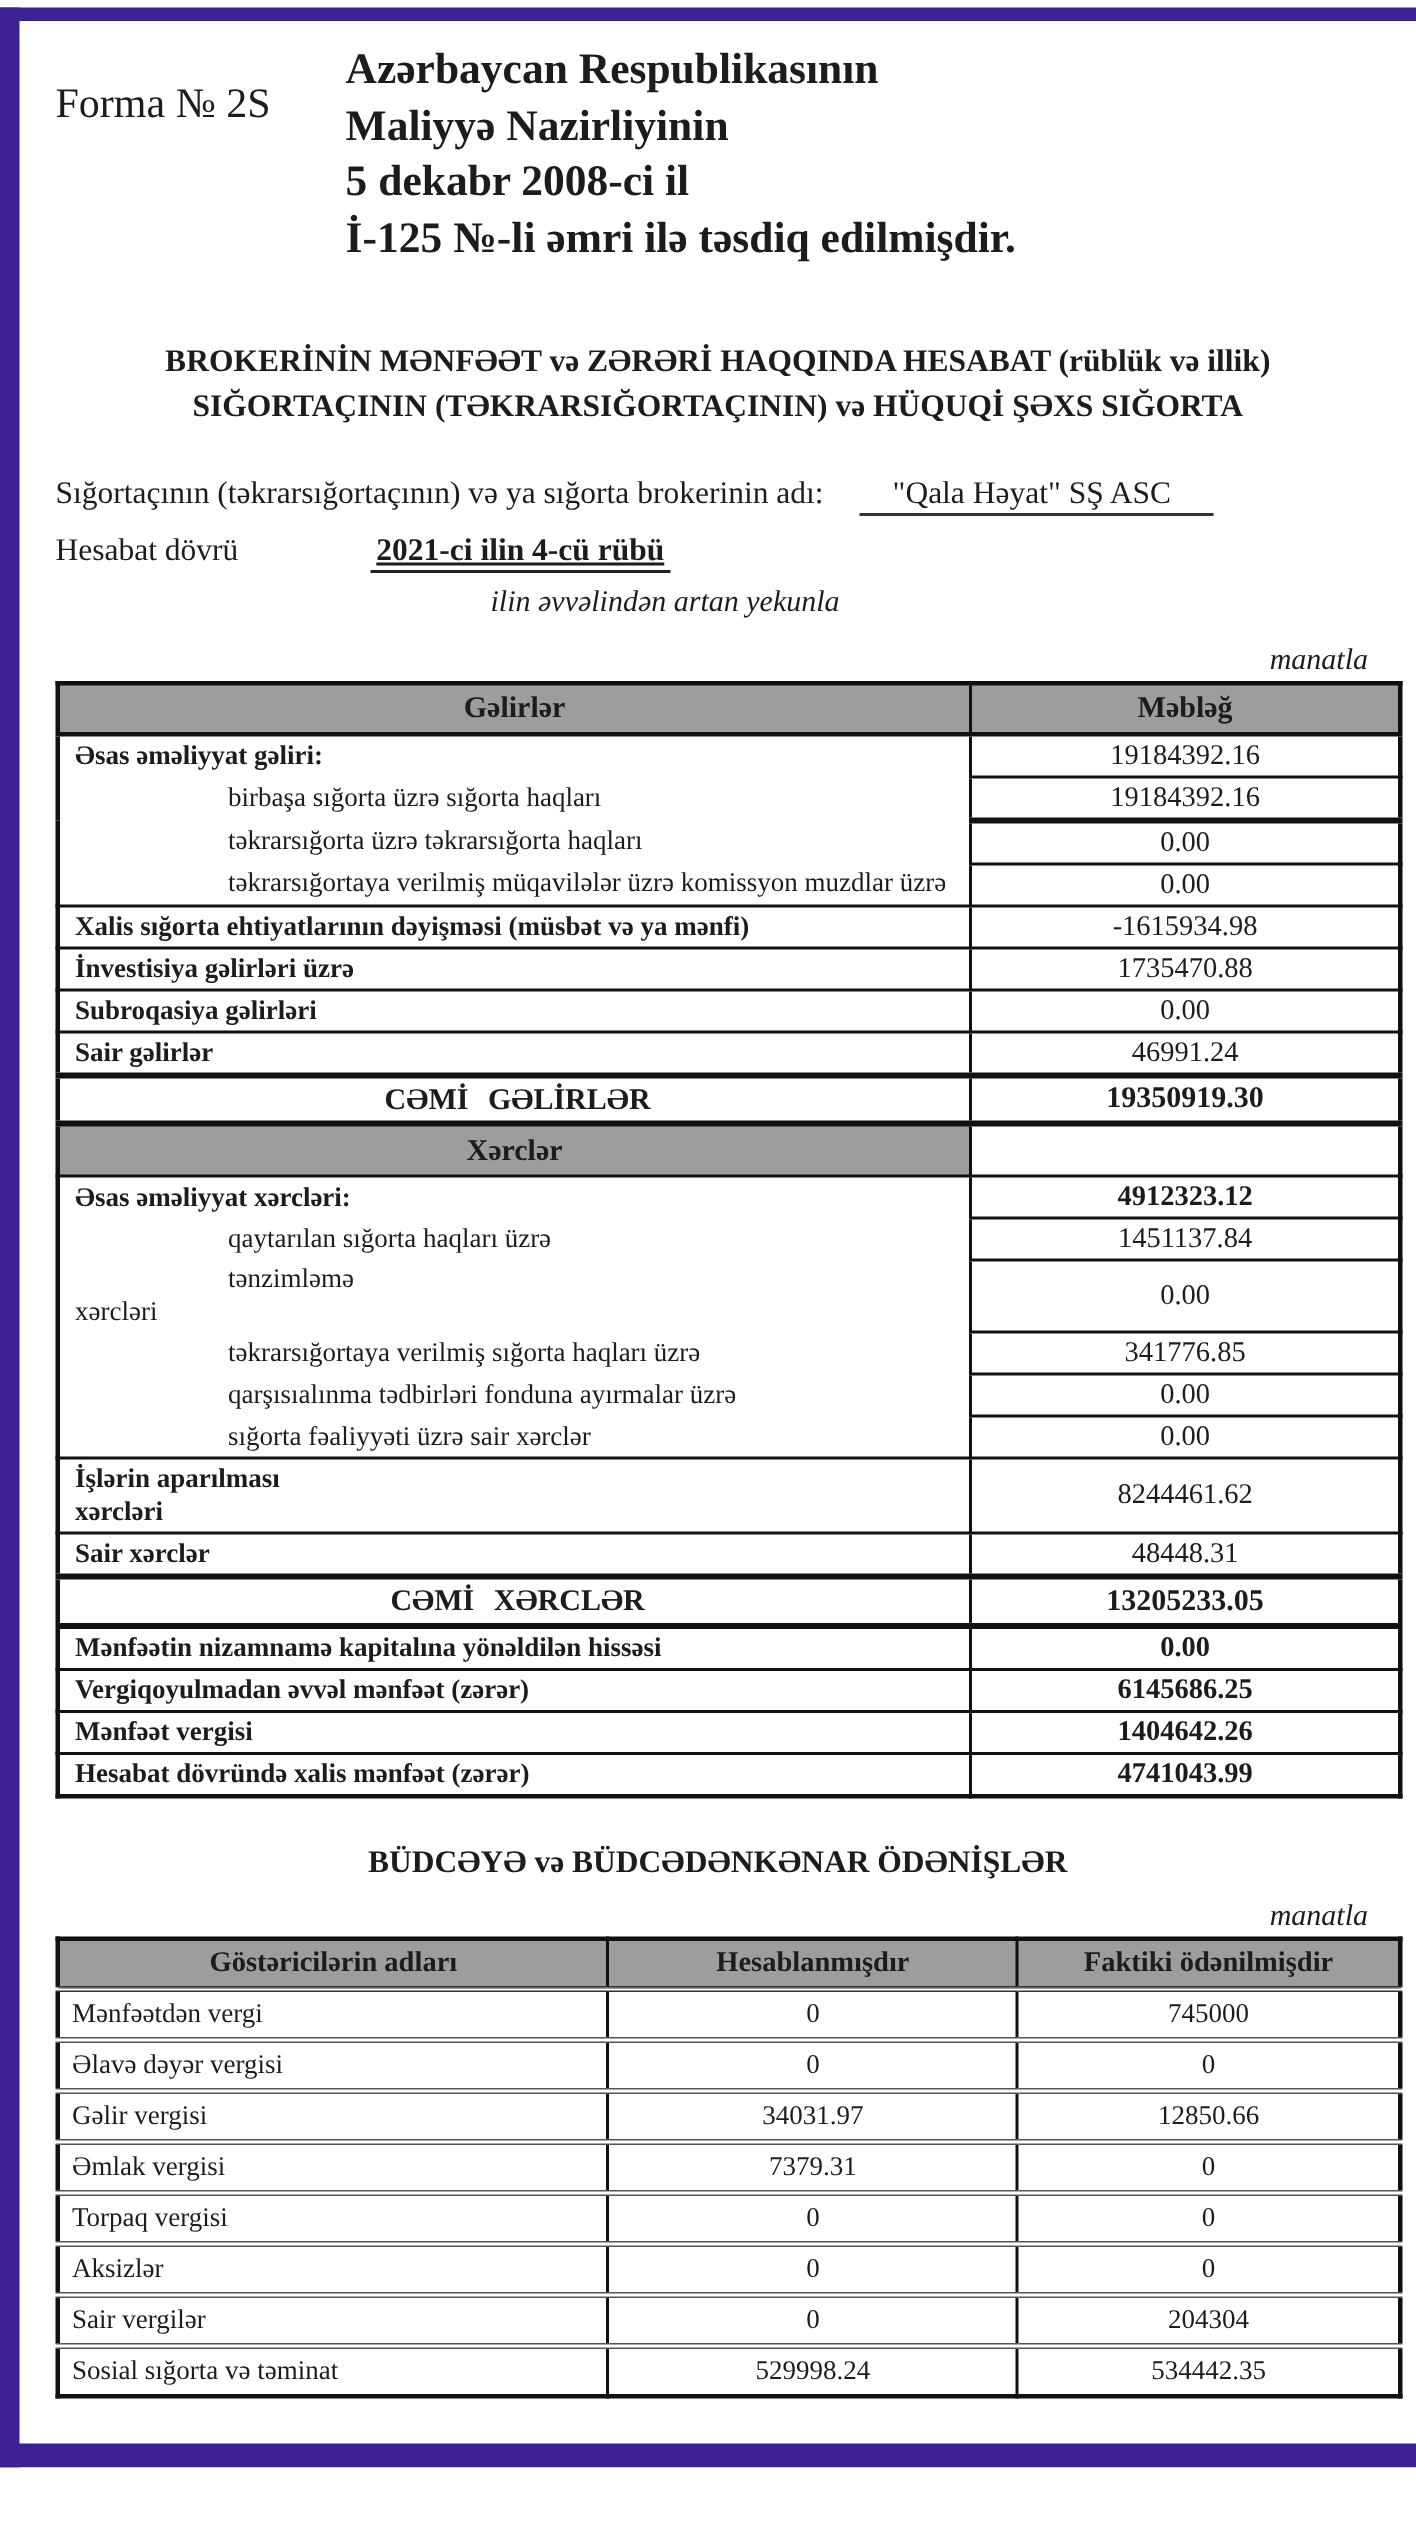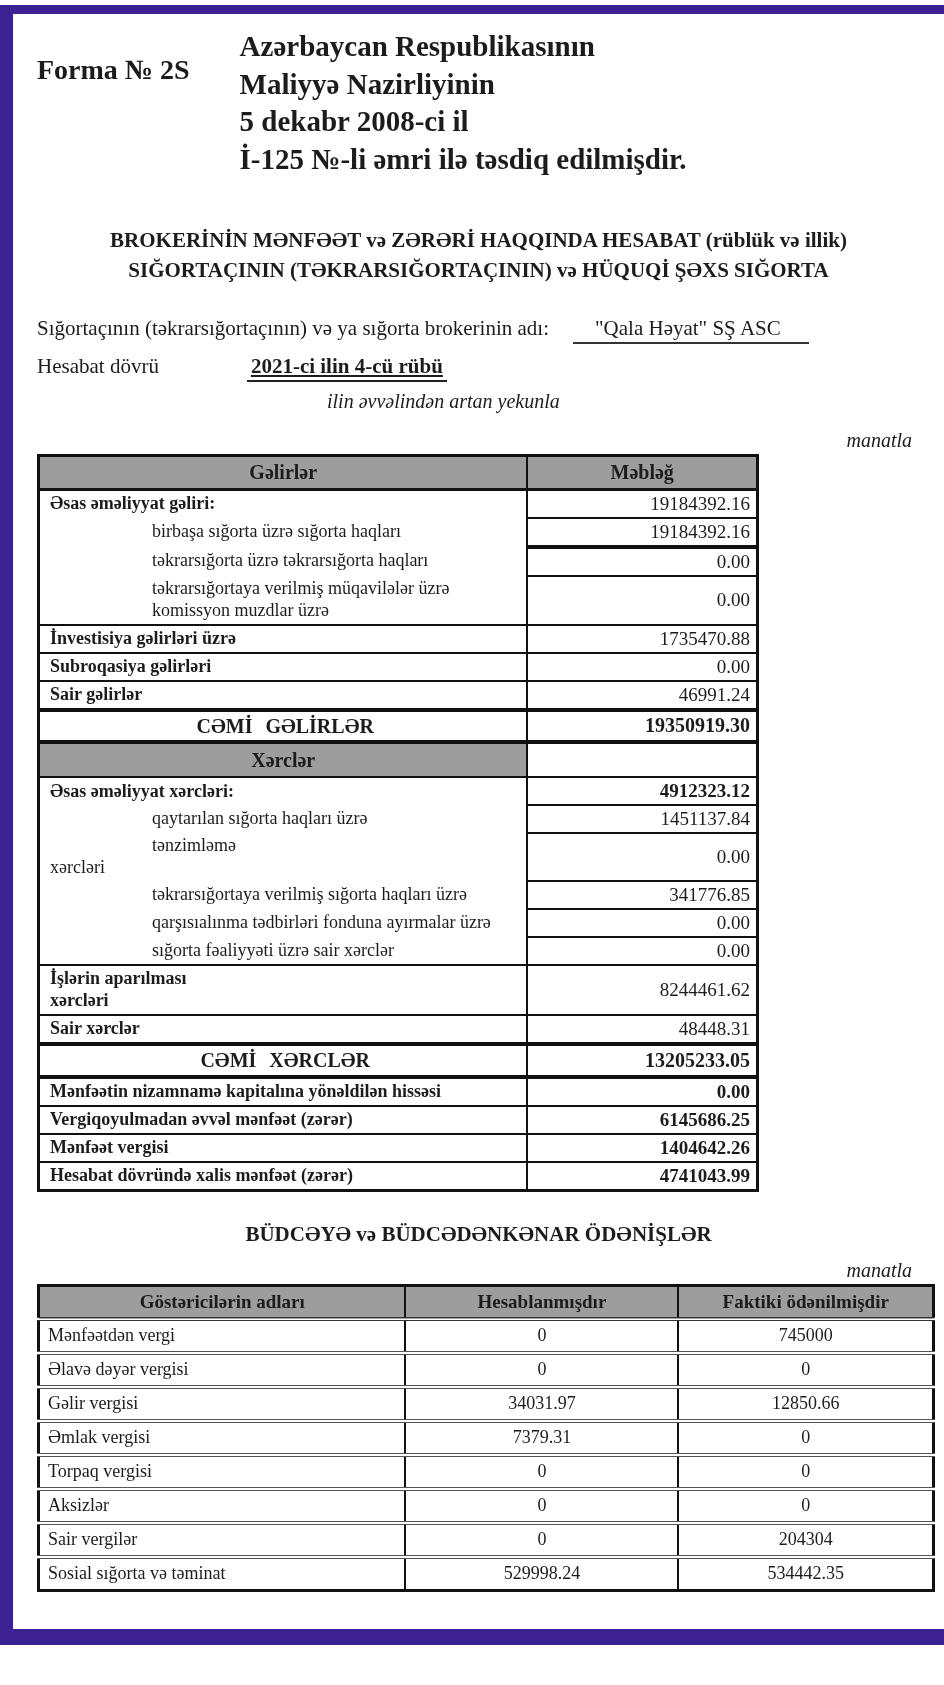--- a/index.html
+++ b/index.html
@@ -18,50 +18,50 @@
     margin-top:5px;
     border-top:9px solid var(--frame-color);
     border-left:13px solid var(--frame-color);
     border-bottom:16px solid var(--frame-color);
     min-height:1640px;
     box-sizing:border-box;
     padding-bottom:18px;
   }
   
   .top-row{display:flex;align-items:flex-start;padding:14px 30px 0 24px;}
-  .form-no{font-weight:bold;font-size:28px;margin-top:26px;white-space:nowrap;}
+  .form-no{font-weight:normal;font-size:28px;margin-top:26px;white-space:nowrap;}
   .approval{flex:1;text-align:left;font-weight:bold;font-size:29px;line-height:1.3;padding-left:50px;}
   .report-title{
     text-align:center;font-weight:bold;font-size:21px;line-height:1.45;
     margin-top:46px;padding:0 30px;
   }
   .info{margin:30px 24px 0 24px;font-size:21px;}
   .info-line1{display:flex;align-items:baseline;}
   .insurer-name{
     margin-left:24px;border-bottom:2px solid #333;padding:0 28px 1px 22px;white-space:nowrap;
   }
   .info-line2{display:flex;align-items:baseline;margin-top:10px;}
   .period-value{
     font-weight:bold;border-bottom:2px solid #222;margin-left:88px;padding:0 4px 1px 4px;text-decoration:underline;
   }
   .period-note{font-style:italic;margin:8px 0 0 290px;font-size:20px;}
   .currency-note{font-style:italic;text-align:right;font-size:20px;margin:16px 32px 2px 0;}
   .currency-note2{margin-top:12px;}
 
   
   table{border-collapse:collapse;table-layout:fixed;}
-  .t1{width:722px;margin:2px 17px 0 24px;border:3px solid #111;font-size:18px;}
+  .t1{width:898px;margin:2px 17px 0 24px;border:3px solid #111;font-size:18px;}
   .t1 th{
     background:var(--hdr-bg);font-weight:bold;font-size:20px;padding:4px;
     border:2px solid #111;border-bottom:3px solid #111;text-align:center;
   }
   .t1 td{vertical-align:middle;padding:2px 6px;}
   .t1 .c-label{border-right:2px solid #111;padding-left:10px;line-height:1.22;}
   .t1 .c-val{
-    text-align:right;font-size:19px;border-top:2px solid #111;border-bottom:2px solid #111;
+    text-align:center;font-size:19px;border-top:2px solid #111;border-bottom:2px solid #111;
   }
   .t1 tr.r-main .c-label{font-weight:bold;border-top:2px solid #111;}
   .t1 tr.r-sub .c-label{border-top:none;border-bottom:none;}
   .t1 .line.ind{padding-left:102px;}
   .t1 tr.r-total td{border-top:4px solid #111;border-bottom:4px solid #111;font-weight:bold;}
   .t1 tr.r-total .c-label{text-align:center;font-size:20px;word-spacing:8px;}
   .t1 tr.r-total .c-val{font-size:20px;}
   .t1 tr.r-section .c-label{
     background:var(--hdr-bg);text-align:center;font-weight:bold;font-size:20px;
     border-top:2px solid #111;border-bottom:2px solid #111;padding:4px;
@@ -145,20 +145,26 @@
           <td class="c-label">
             <div class="line ind">təkrarsığorta üzrə təkrarsığorta haqları</div>
           </td>
           <td class="c-val">0.00</td>
         </tr>
         <tr class="r-sub">
           <td class="c-label">
             <div class="line ind">təkrarsığortaya verilmiş müqavilələr üzrə komissyon muzdlar üzrə</div>
           </td>
           <td class="c-val">0.00</td>
+        </tr>
+        <tr class="r-main">
+          <td class="c-label">
+            <div class="line">Xalis sığorta ehtiyatlarının dəyişməsi (müsbət və ya mənfi)</div>
+          </td>
+          <td class="c-val">-1615934.98</td>
         </tr>
         <tr class="r-main">
           <td class="c-label">
             <div class="line">İnvestisiya gəlirləri üzrə</div>
           </td>
           <td class="c-val">1735470.88</td>
         </tr>
         <tr class="r-main">
           <td class="c-label">
             <div class="line">Subroqasiya gəlirləri</div>

